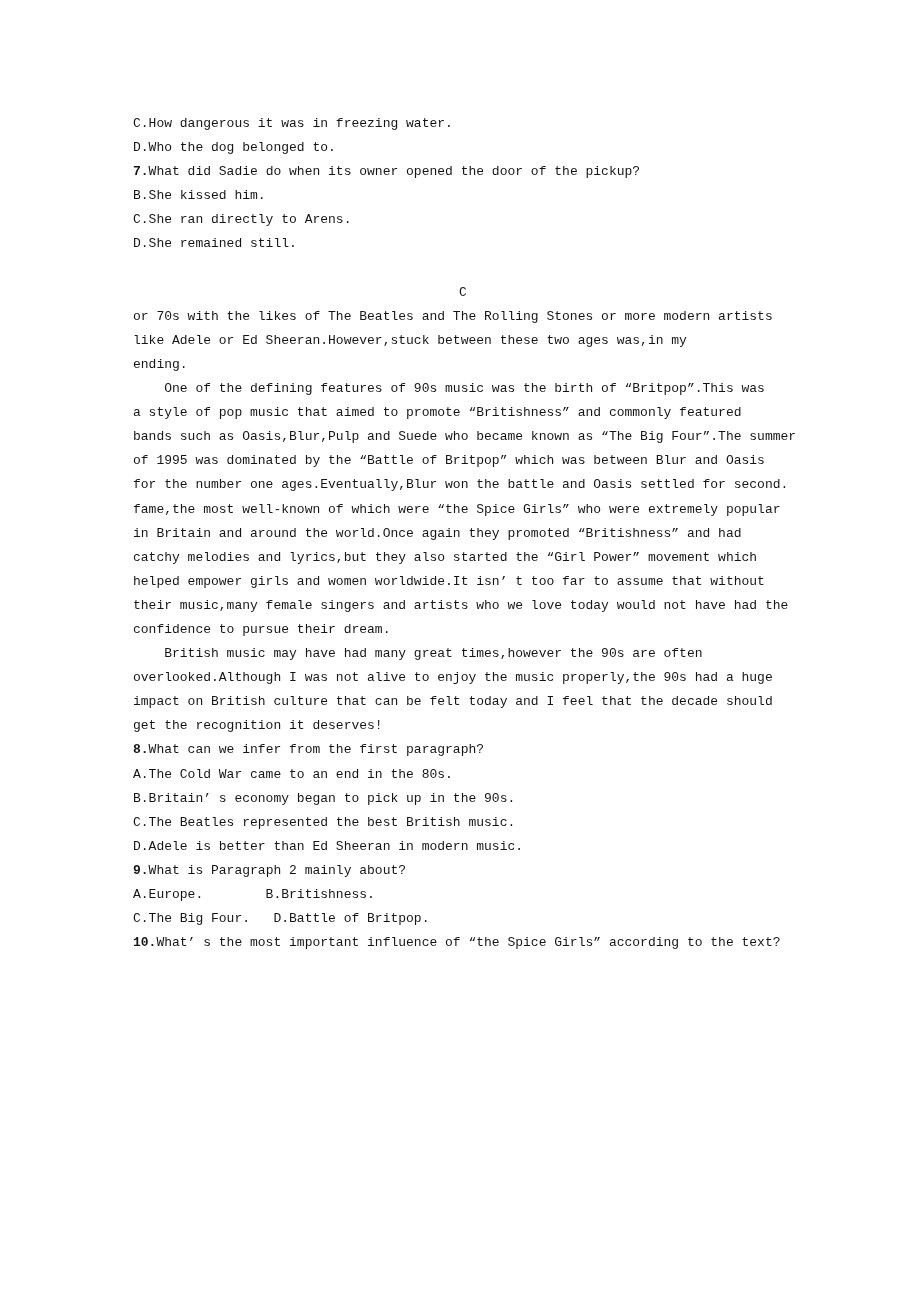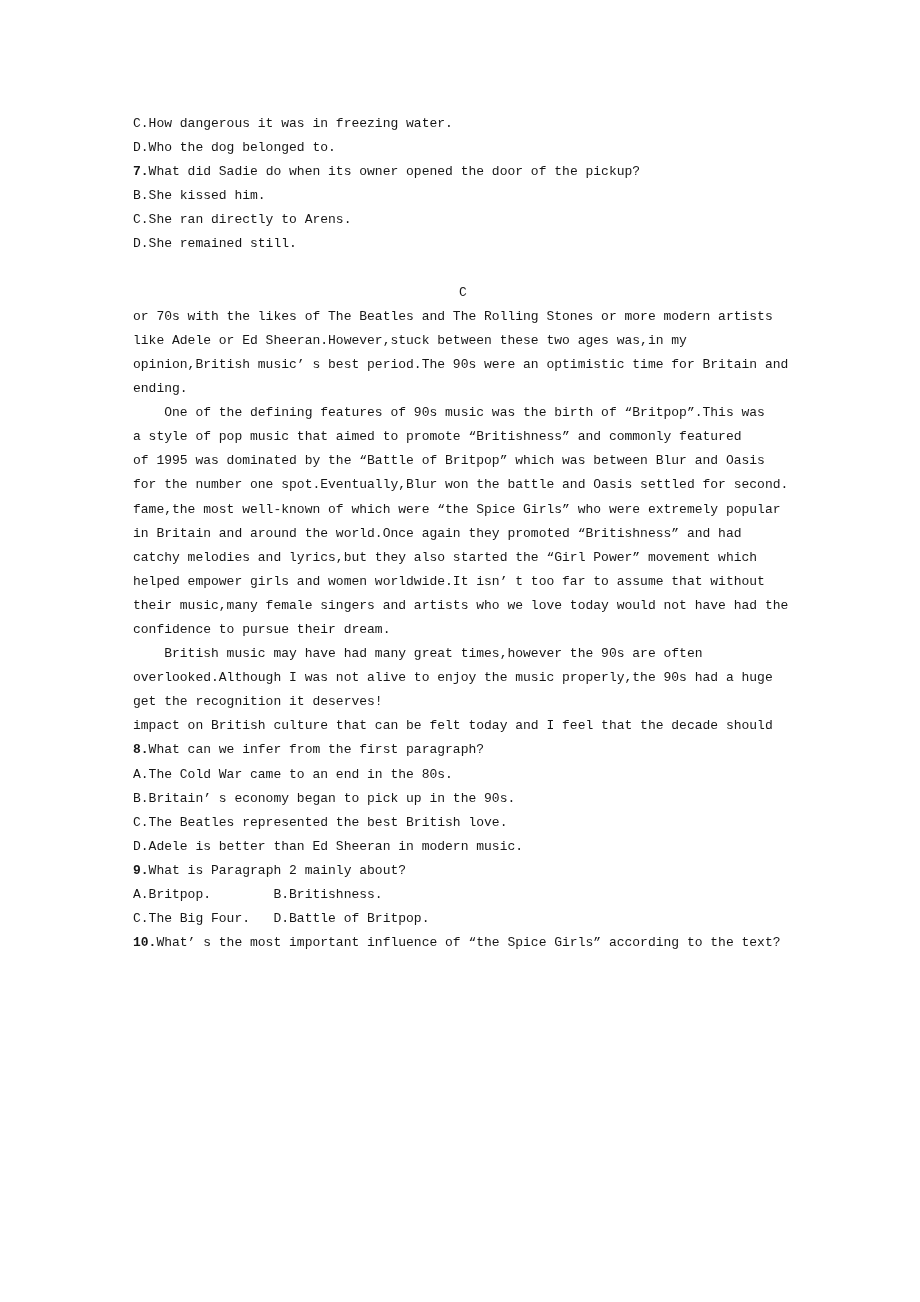--- a/index.html
+++ b/index.html
@@ -43,42 +43,42 @@
       <div class="line">C.How dangerous it was in freezing water.</div>
       <div class="line">D.Who the dog belonged to.</div>
       <div class="line"><span class="bold">7.</span>What did Sadie do when its owner opened the door of the pickup?</div>
       <div class="line">B.She kissed him.</div>
       <div class="line">C.She ran directly to Arens.</div>
       <div class="line">D.She remained still.</div>
       <div class="line"></div>
       <div class="line center">C</div>
       <div class="line">or 70s with the likes of The Beatles and The Rolling Stones or more modern artists</div>
       <div class="line">like Adele or Ed Sheeran.However,stuck between these two ages was,in my</div>
-      <div class="line">opinion,British music’ s best period.The 90s were an optimistic time for Britain and</div>
       <div class="line">ending.</div>
       <div class="line">    One of the defining features of 90s music was the birth of “Britpop”.This was</div>
       <div class="line">a style of pop music that aimed to promote “Britishness” and commonly featured</div>
+      <div class="line">bands such as Oasis,Blur,Pulp and Suede who became known as “The Big Four”.The summer</div>
       <div class="line">of 1995 was dominated by the “Battle of Britpop” which was between Blur and Oasis</div>
-      <div class="line">for the number one spot.Eventually,Blur won the battle and Oasis settled for second.</div>
+      <div class="line">for the number one ages.Eventually,Blur won the battle and Oasis settled for second.</div>
       <div class="line">fame,the most well-known of which were “the Spice Girls” who were extremely popular</div>
       <div class="line">in Britain and around the world.Once again they promoted “Britishness” and had</div>
       <div class="line">catchy melodies and lyrics,but they also started the “Girl Power” movement which</div>
       <div class="line">helped empower girls and women worldwide.It isn’ t too far to assume that without</div>
       <div class="line">their music,many female singers and artists who we love today would not have had the</div>
       <div class="line">confidence to pursue their dream.</div>
       <div class="line">    British music may have had many great times,however the 90s are often</div>
       <div class="line">overlooked.Although I was not alive to enjoy the music properly,the 90s had a huge</div>
+      <div class="line">impact on British culture that can be felt today and I feel that the decade should</div>
       <div class="line">get the recognition it deserves!</div>
-      <div class="line">impact on British culture that can be felt today and I feel that the decade should</div>
       <div class="line"><span class="bold">8.</span>What can we infer from the first paragraph?</div>
       <div class="line">A.The Cold War came to an end in the 80s.</div>
       <div class="line">B.Britain’ s economy began to pick up in the 90s.</div>
-      <div class="line">C.The Beatles represented the best British love.</div>
+      <div class="line">C.The Beatles represented the best British music.</div>
       <div class="line">D.Adele is better than Ed Sheeran in modern music.</div>
       <div class="line"><span class="bold">9.</span>What is Paragraph 2 mainly about?</div>
-      <div class="line">A.Britpop.        B.Britishness.</div>
+      <div class="line">A.Europe.        B.Britishness.</div>
       <div class="line">C.The Big Four.   D.Battle of Britpop.</div>
       <div class="line"><span class="bold">10.</span>What’ s the most important influence of “the Spice Girls” according to the text?</div>
       <div class="line">A.Promoting “Britishness”.</div>
       <div class="line">B.Empowering girls and women.</div>
       <div class="line">C.Creating catchy melodies.</div>
     </div>
 </div>
 
 </body></html>

